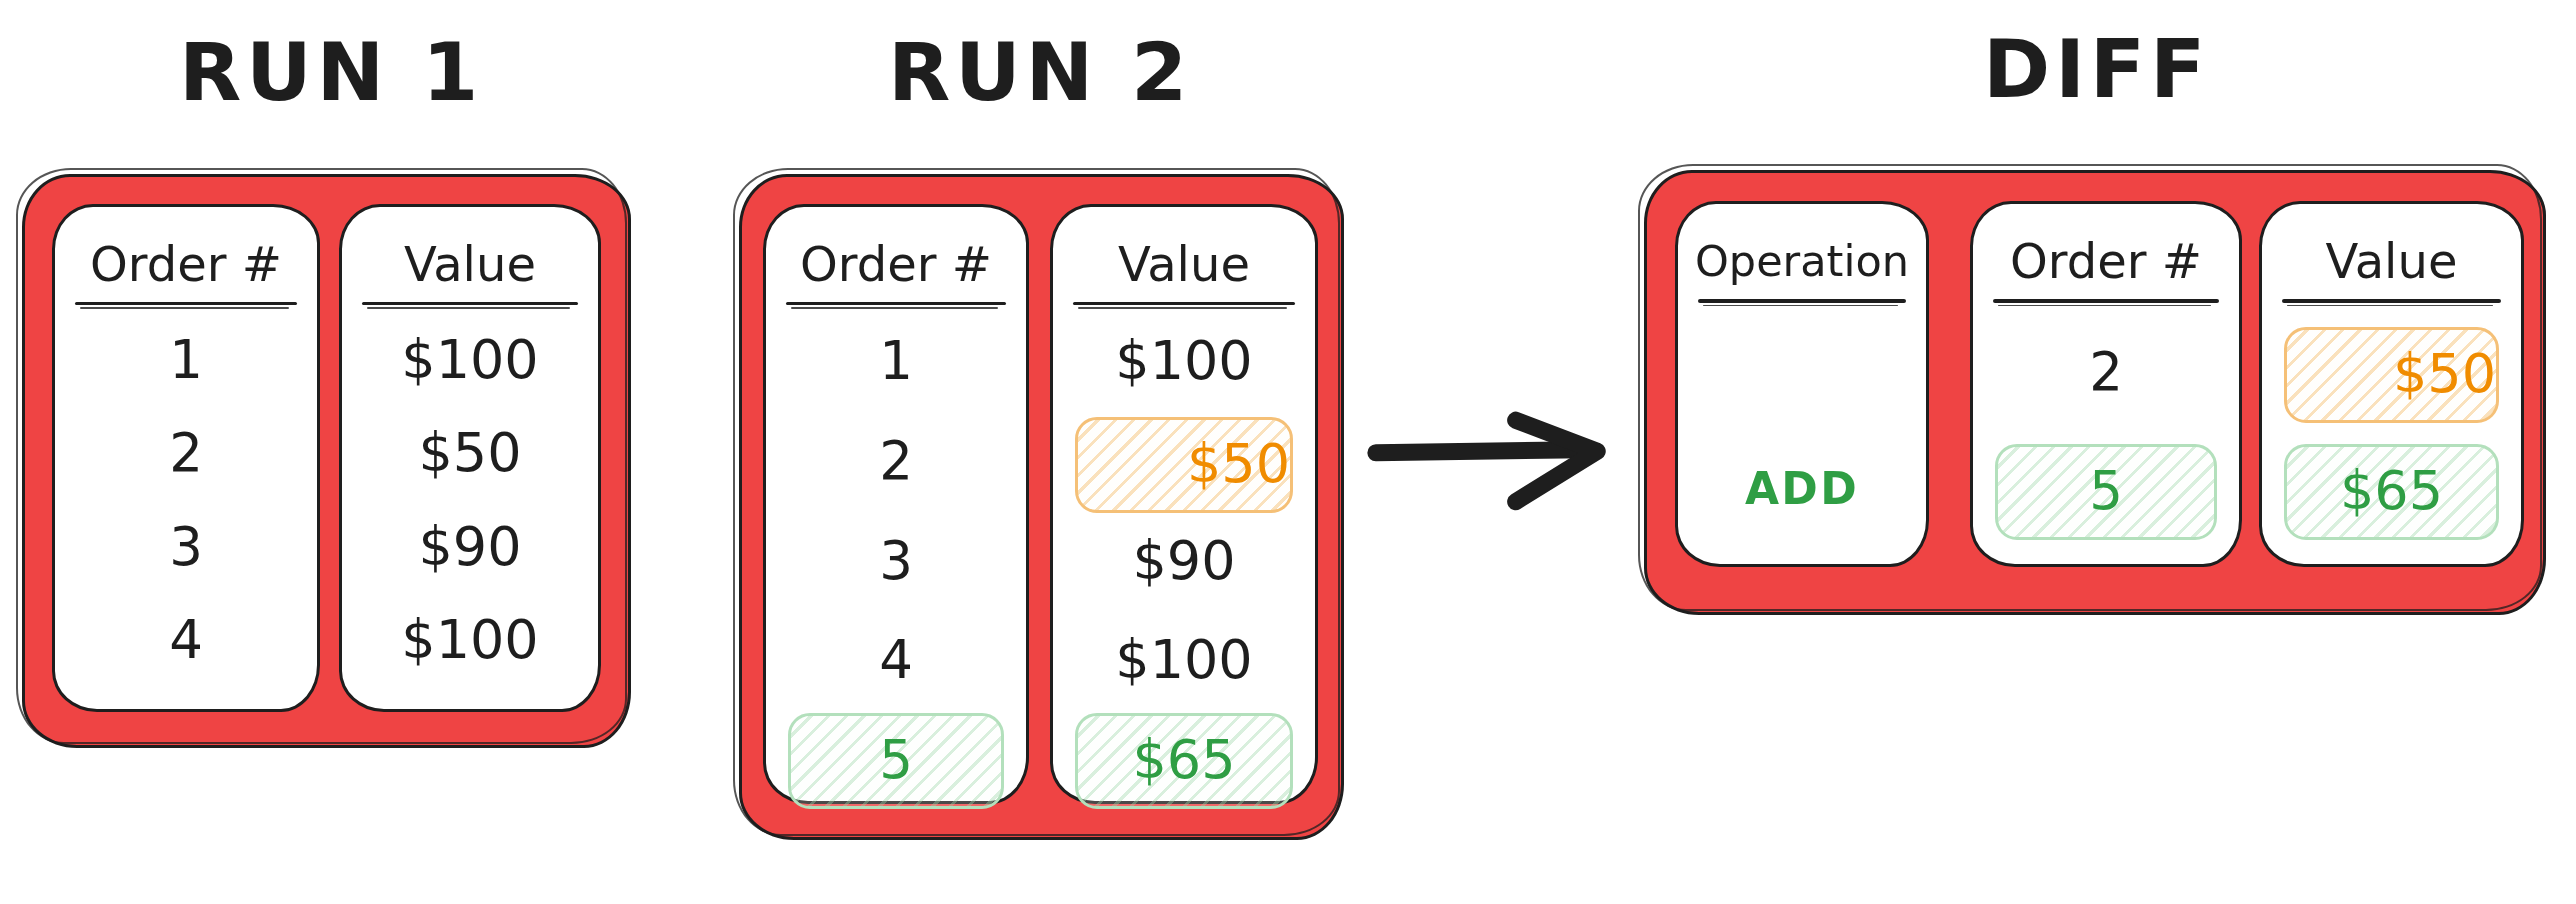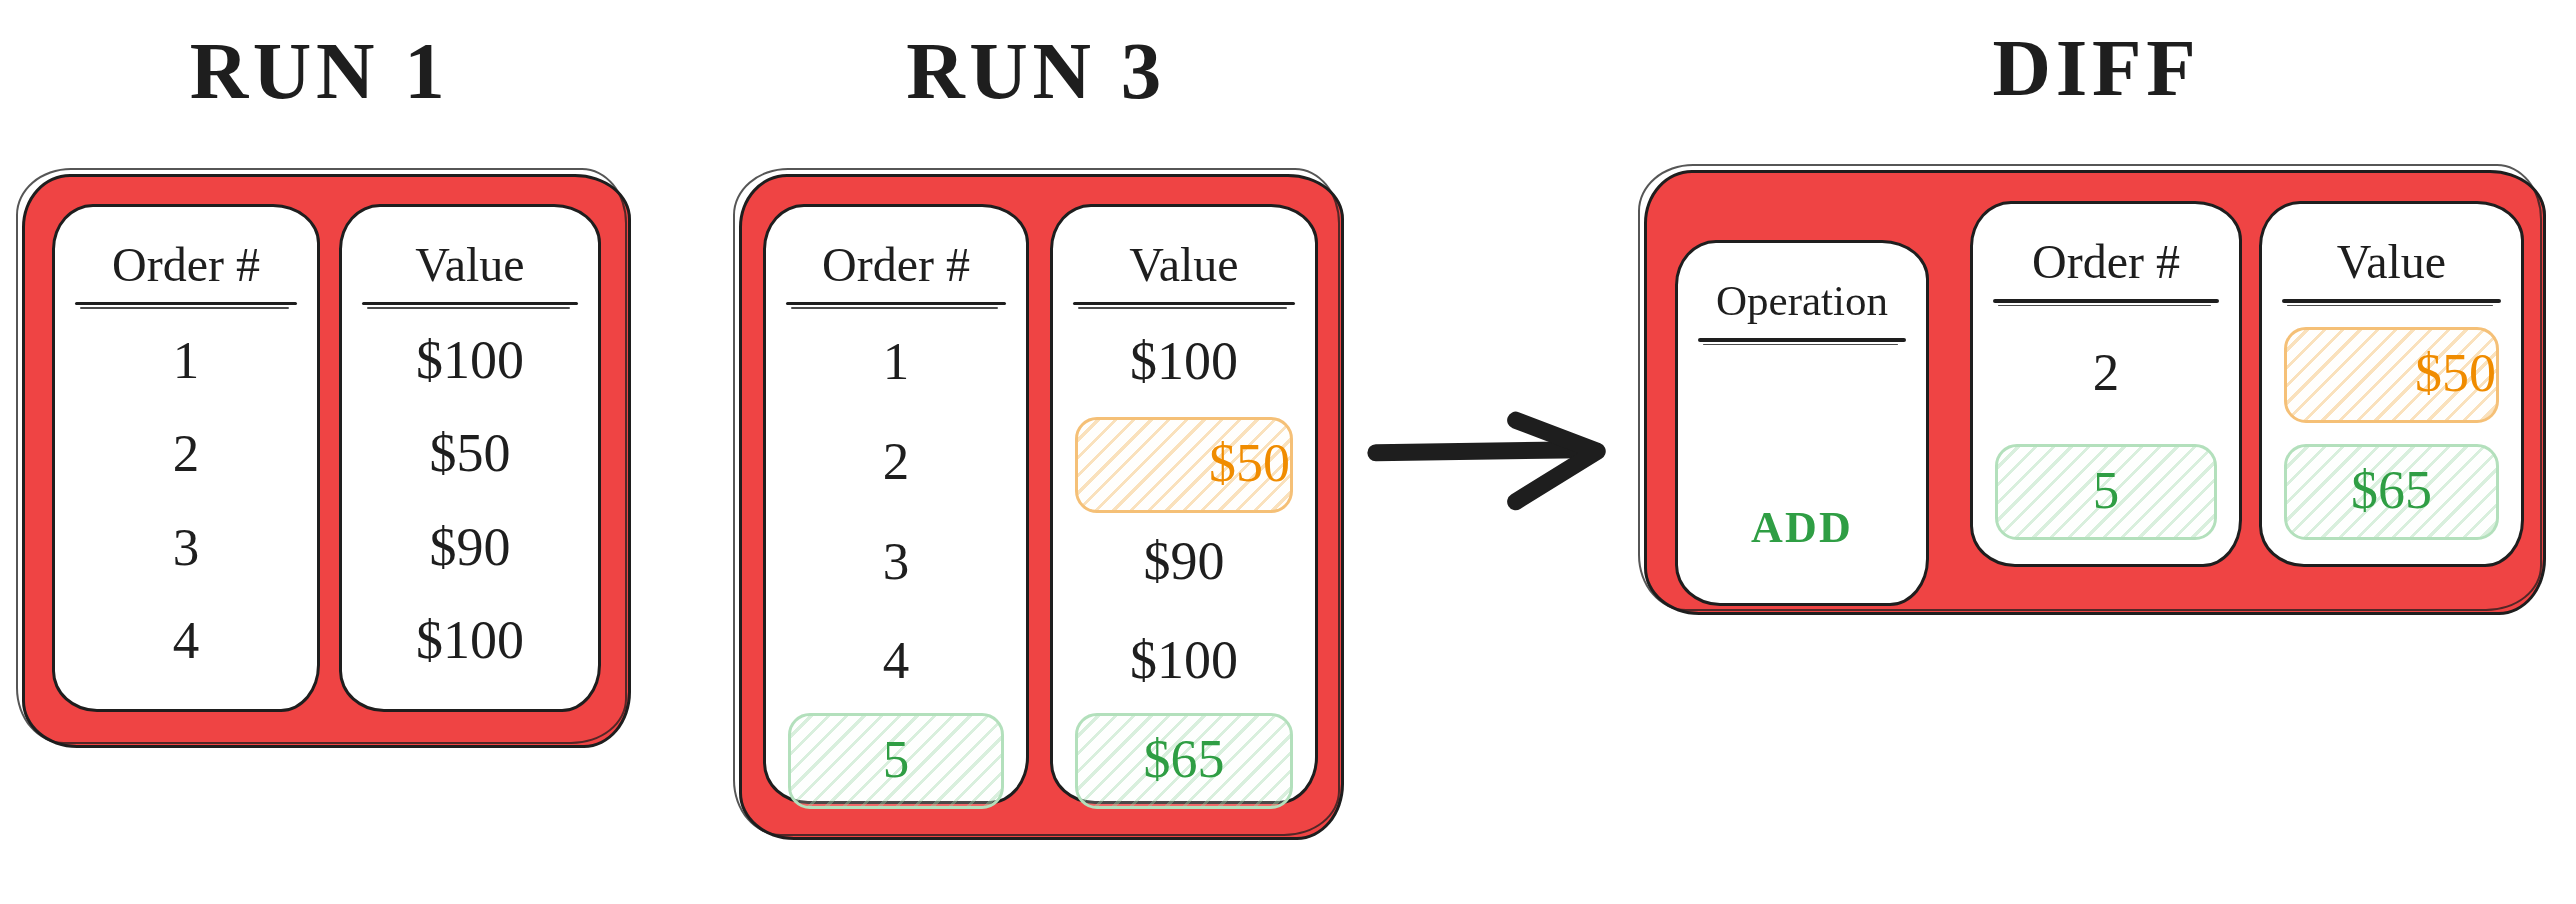--- a/index.html
+++ b/index.html
@@ -1,18 +1,18 @@
 <!DOCTYPE html>
 <html style="font-size:12.5px"><head>
 <meta charset="utf-8">
 <style>
   html,body{margin:0;padding:0;background:#ffffff;}
   body{width:2576px;height:905px;overflow:hidden;
        font-family:"DejaVu Sans","Liberation Sans",sans-serif;color:#1e1e1e;}
-  .canvas{position:relative;width:2576px;height:724px;background:#ffffff;font-family:Liberation Serif, serif;}
+  .canvas{position:relative;width:2576px;height:724px;background:#ffffff;}
 
   
   .big-title{position:absolute;font-size:81px;font-weight:700;letter-spacing:4.7px;
              text-align:center;white-space:nowrap;color:#1e1e1e;}
 
   
   .panel{position:absolute;border:3.9px solid #1e1e1e;background:#ef4444;
          border-radius:48px 56px 47px 55px / 53px 45px 56px 47px;}
   .panel::before{content:"";position:absolute;inset:-8.6px 0.8px 0.8px -8.6px;
          border:2.3px solid rgba(30,30,30,.75);pointer-events:none;
@@ -47,21 +47,21 @@
       background:repeating-linear-gradient(135deg,rgba(179,224,188,.5) 0 3.1px,rgba(250,255,250,.2) 3.1px 12.5px);}
 
   .arrow-wrap{position:absolute;left:1356px;top:393px;width:265px;height:132px;}
 </style>
 </head>
 <body>
 
 <div class="canvas">
 
   <div class="big-title" style="left:179px;top:25px;width:281px;">RUN 1</div>
-  <div class="big-title" style="left:888px;top:25px;width:296px;">RUN 3</div>
+  <div class="big-title" style="left:888px;top:25px;width:296px;">RUN 2</div>
   <div class="big-title" style="left:1964px;top:22px;width:265px;">DIFF</div>
 
   <div class="panel" style="left:22px;top:174px;width:603px;height:568px;">
 
     <div class="col" style="left:27px;top:26.5px;width:262px;height:502px;">
       <div class="col-header">Order #</div>
       <div class="rule" style="top:95px;"></div>
       <div class="cell num" style="top:108px;">1</div>
       <div class="cell num" style="top:201px;">2</div>
       <div class="cell num" style="top:295px;">3</div>
@@ -103,21 +103,21 @@
 
   <div class="arrow-wrap">
     <svg width="265" height="132" viewBox="0 0 340 170">
       <path d="M25 77 L292 73" stroke="#1e1e1e" stroke-width="22" stroke-linecap="round" fill="none"></path>
       <path d="M205 35 L310 75 L205 140" stroke="#1e1e1e" stroke-width="22" stroke-linecap="round" stroke-linejoin="round" fill="none"></path>
     </svg>
   </div>
 
   <div class="panel" style="left:1644px;top:170px;width:896px;height:439px;">
 
-    <div class="col" style="left:28px;top:28px;width:248px;height:360px;margin-top:39px;">
+    <div class="col" style="left:28px;top:28px;width:248px;height:360px;">
       <div class="col-header small">Operation</div>
       <div class="rule" style="top:95px;"></div>
       <div class="cell op green-text" style="top:240px;">ADD</div>
     </div>
 
     <div class="col" style="left:323px;top:28px;width:266px;height:360px;">
       <div class="col-header">Order #</div>
       <div class="rule" style="top:95px;"></div>
       <div class="cell num" style="top:123px;">2</div>
       <div class="hl green num green-text" style="left:22px;right:22px;top:240px;">5</div>

